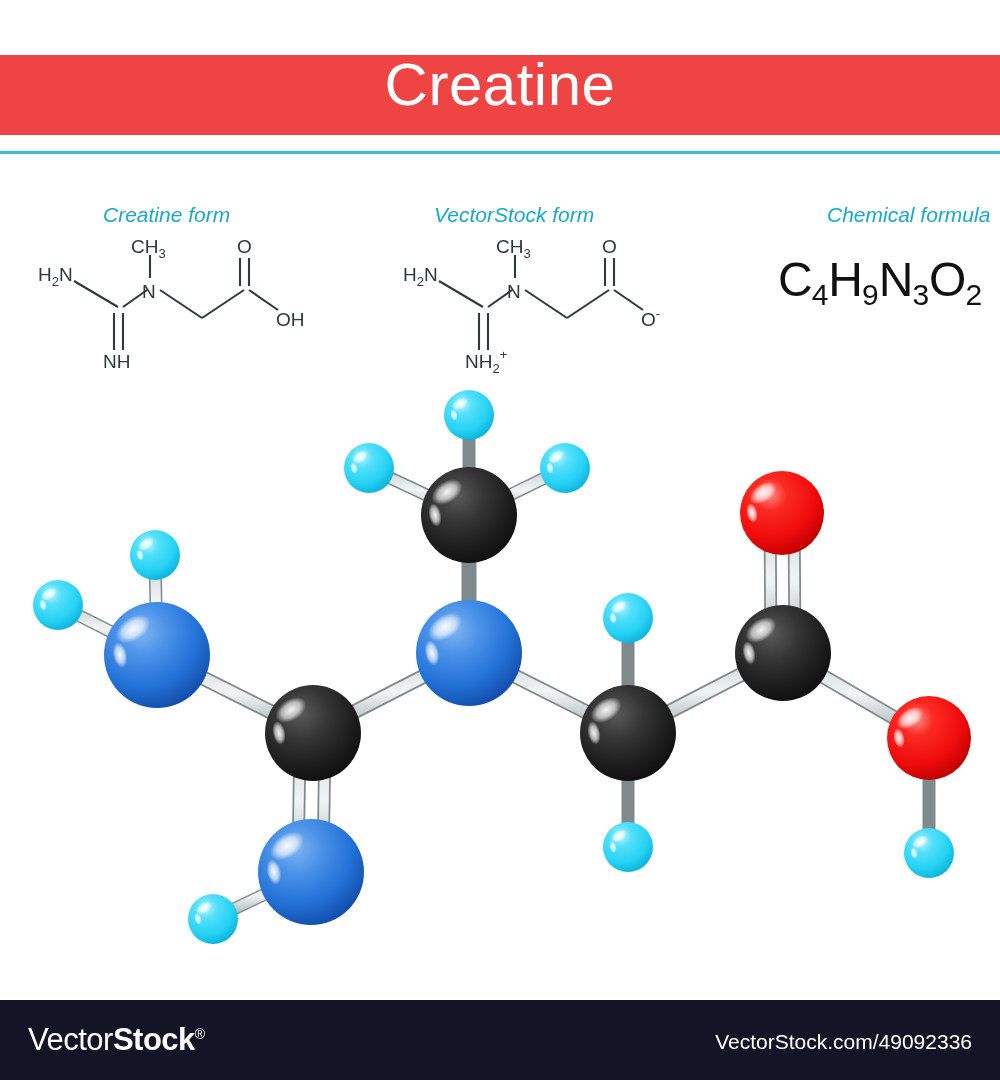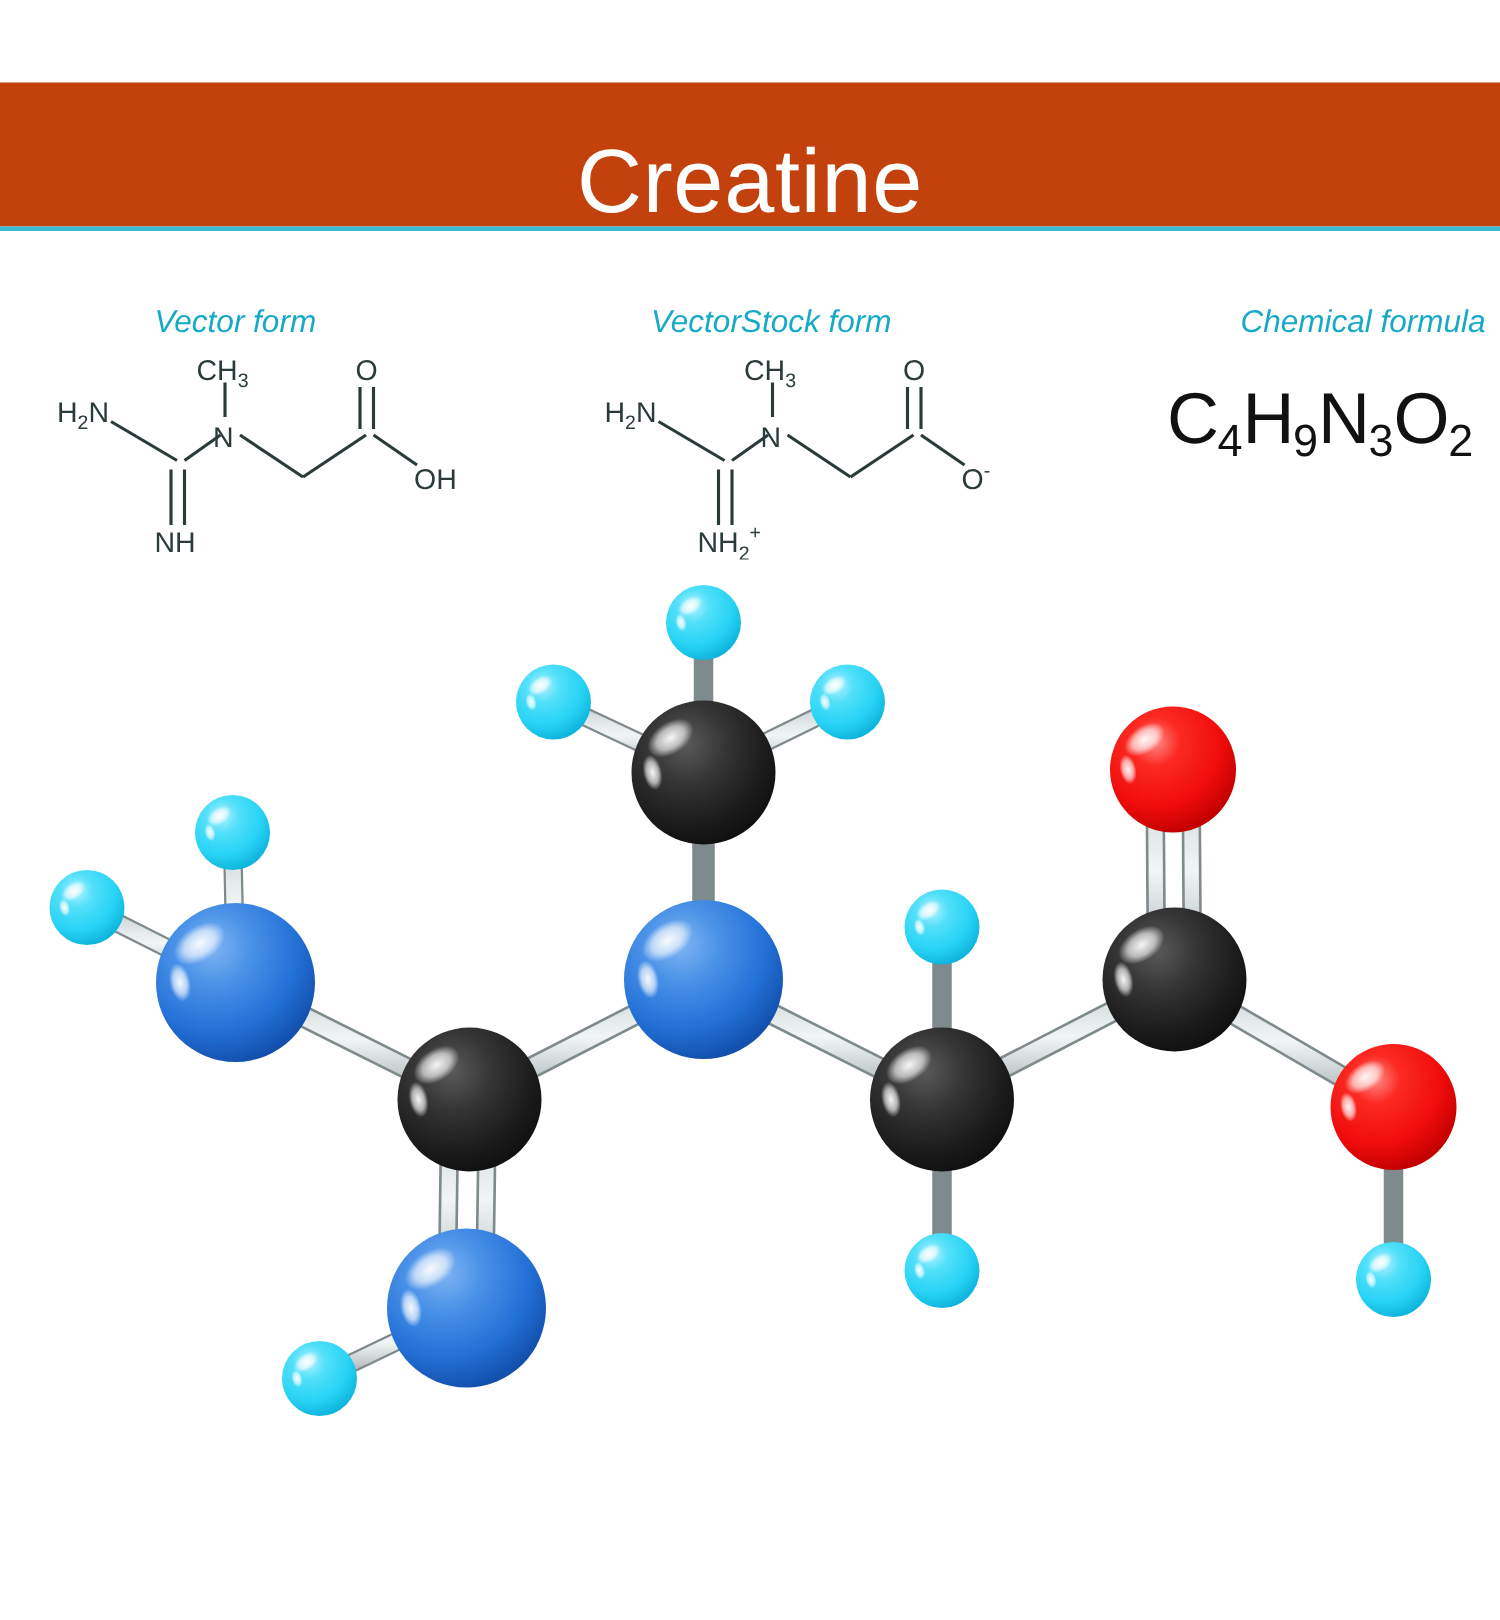--- a/index.html
+++ b/index.html
@@ -22,24 +22,24 @@
     background: #ffffff;
     overflow: hidden;
   }
 
   
   .banner {
     position: absolute;
     left: 0;
     top: 55px;
     width: 1000px;
-    height: 96px;
-    background: #c2410c;
+    height: 80px;
+    background: #ef4444;
     display: flex;
-    align-items: flex-end;
+    align-items: flex-start;
     justify-content: center;
   }
   .banner-underline {
     position: absolute;
     left: 0;
     top: 151px;
     width: 1000px;
     height: 3px;
     background: #3bbcd2;
   }
@@ -149,21 +149,21 @@
 </head>
 <body>
 
 <div id="stage">
 
   <div class="banner">
     <div class="banner-title">Creatine</div>
   </div>
   <div class="banner-underline"></div>
 
-  <div class="section-label" id="label-neutral">Vector form</div>
+  <div class="section-label" id="label-neutral">Creatine form</div>
   <div class="section-label" id="label-zwitter">VectorStock form</div>
   <div class="section-label" id="label-formula">Chemical formula</div>
 
   <svg class="skeletal" id="skeletal-neutral" width="320" height="145" viewBox="0 0 320 145">
 
     <path class="bondline" d="M 64 53 L 108 79"></path>
 
     <path class="bondline" d="M 104 85 L 104 122"></path>
     <path class="bondline" d="M 113 85 L 113 122"></path>
 
@@ -449,14 +449,18 @@
 
       <g>
         <circle cx="929" cy="478" r="25" fill="url(#grad-H)"></circle>
         <ellipse cx="920" cy="467" rx="9" ry="5.5" fill="url(#grad-spec)" transform="rotate(-34 920 467)"></ellipse>
         <ellipse cx="914" cy="478" rx="3.6" ry="6" fill="url(#grad-spec)" transform="rotate(-14 914 478)"></ellipse>
       </g>
 
     </g>
   </svg>
 
+  <div class="footer">
+    <div class="footer-logo"><span class="vs-light">Vector</span><span class="vs-bold">Stock</span><span class="vs-reg">®</span></div>
+    <div class="footer-url">VectorStock.com/49092336</div>
+  </div>
 
 </div>
 
 </body></html>

